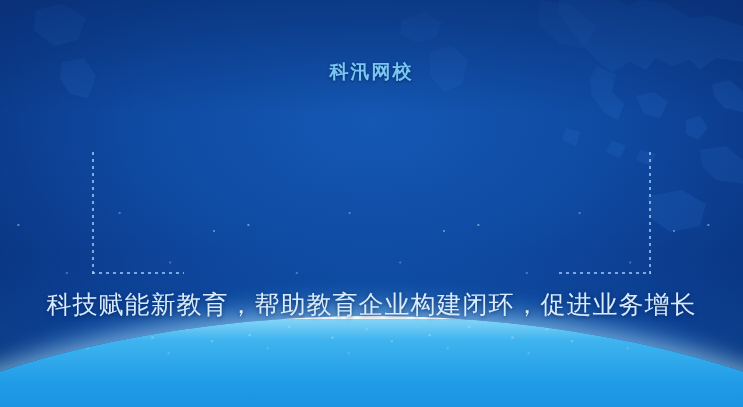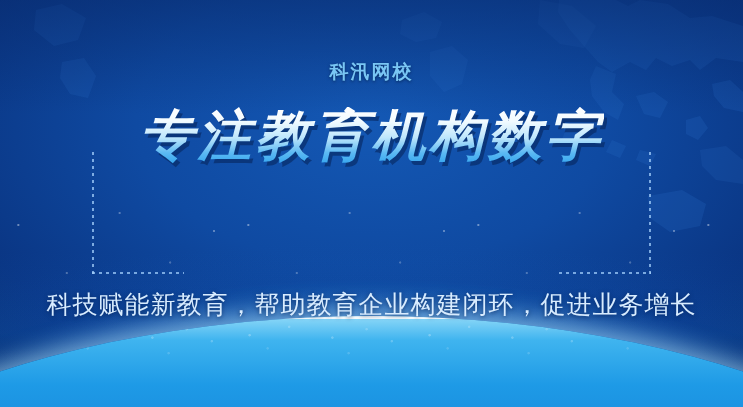--- a/index.html
+++ b/index.html
@@ -226,19 +226,18 @@
   <div class="globe">
     <div class="globe-rim"></div>
     <div class="globe-speck"></div>
   </div>
 
   <div class="content">
 
     <div class="brand">科汛网校</div>
 
     <div class="headline">
-      <span class="hl-line">专注教育机构数字</span>
     </div>
 
     <div class="subtitle">科技赋能新教育，帮助教育企业构建闭环，促进业务增长</div>
 
   </div>
 </div>
 
 </body></html>

